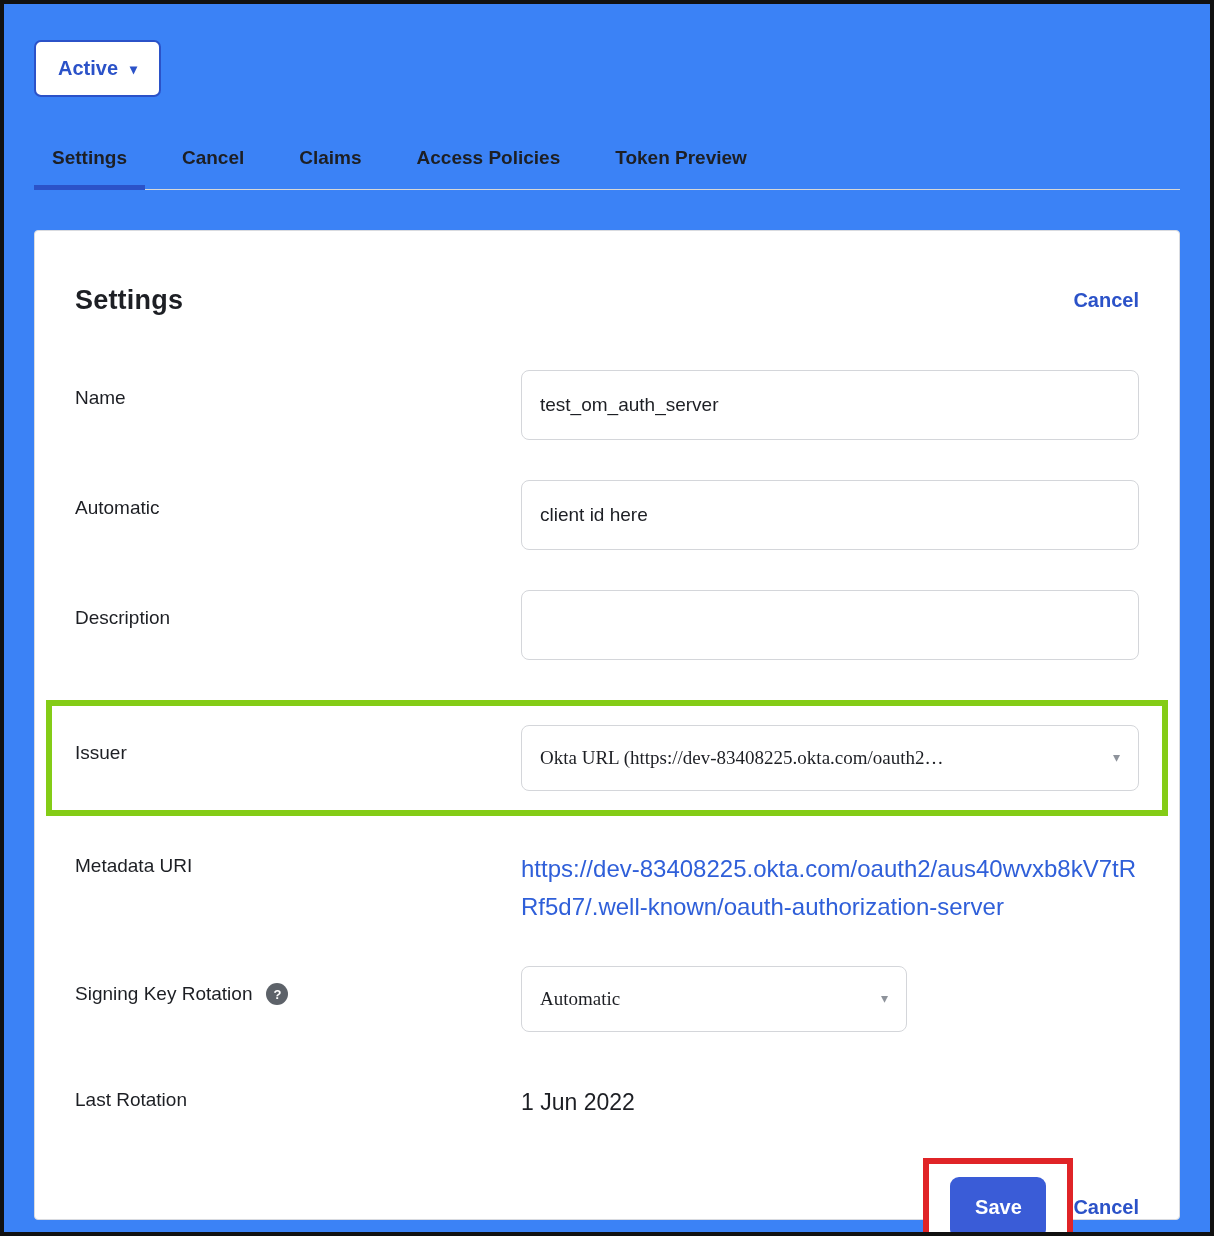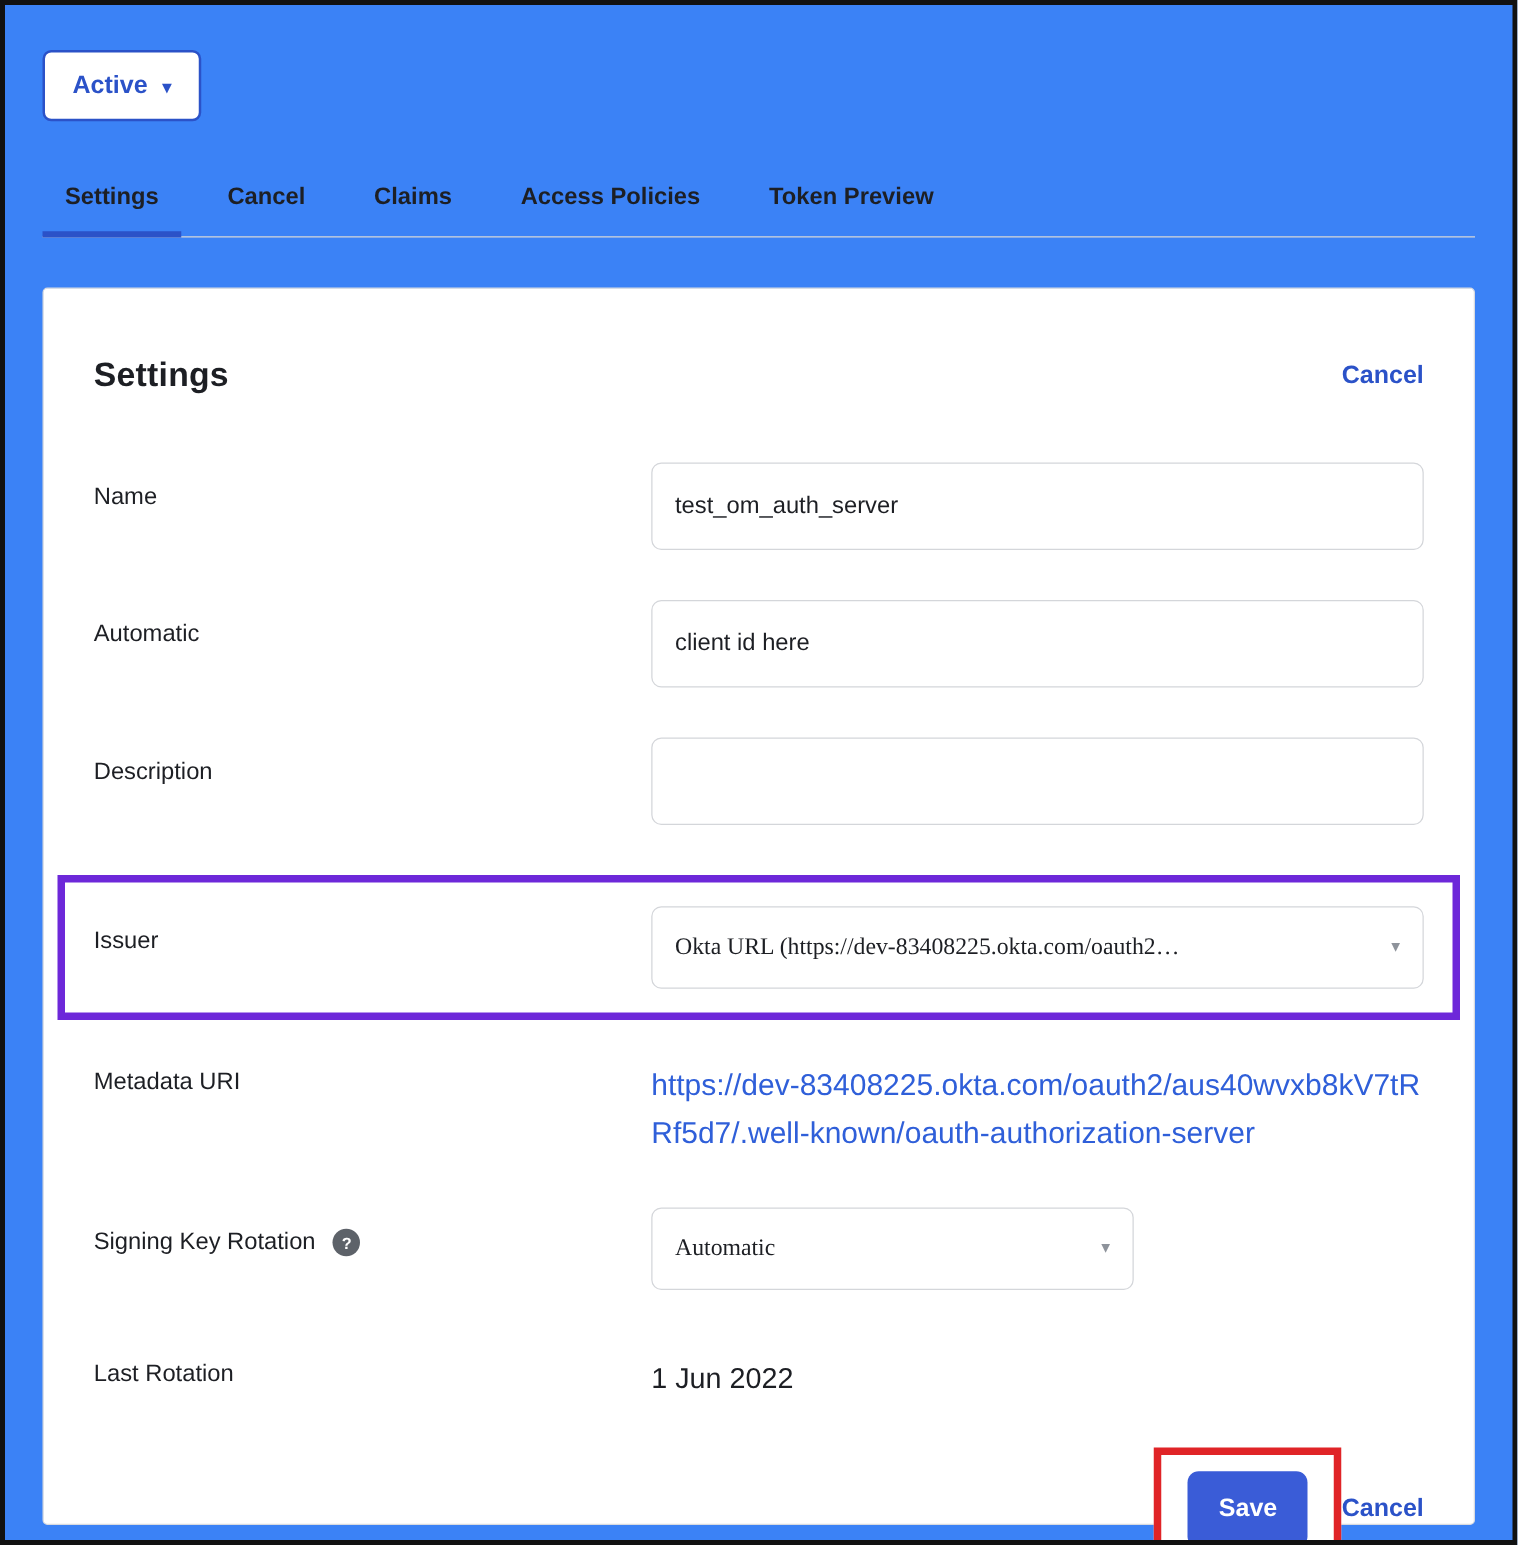--- a/index.html
+++ b/index.html
@@ -149,21 +149,21 @@
     position: absolute;
     right: 18px;
     top: 50%;
     transform: translateY(-52%);
     color: #8e939b;
     font-size: 14px;
   }
   .select.narrow { width: 386px; }
 
   .highlight-issuer {
-    border: 6px solid #6d28d9;
+    border: 6px solid #84cc16;
     margin: 0 -29px 22px -29px;
     padding: 19px 23px;
   }
   .highlight-issuer .row { margin-bottom: 0; }
 
   .meta-link {
     display: block;
     width: 625px;
     padding-top: 12px;
     font-size: 24px;

